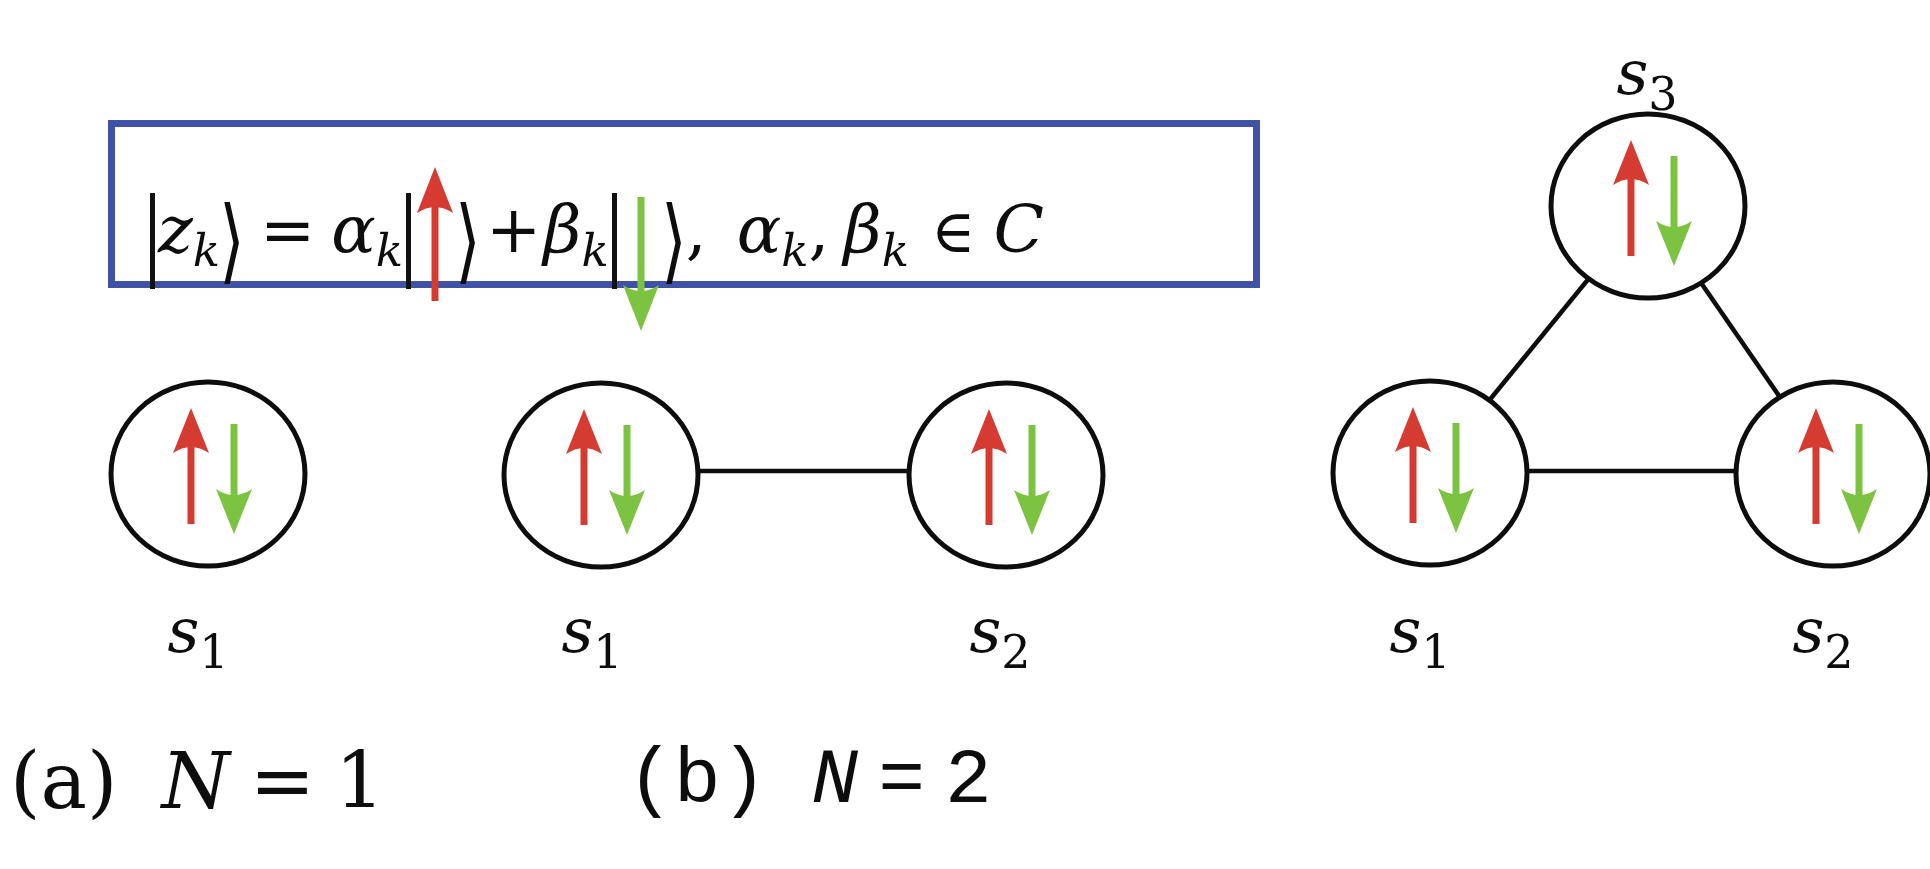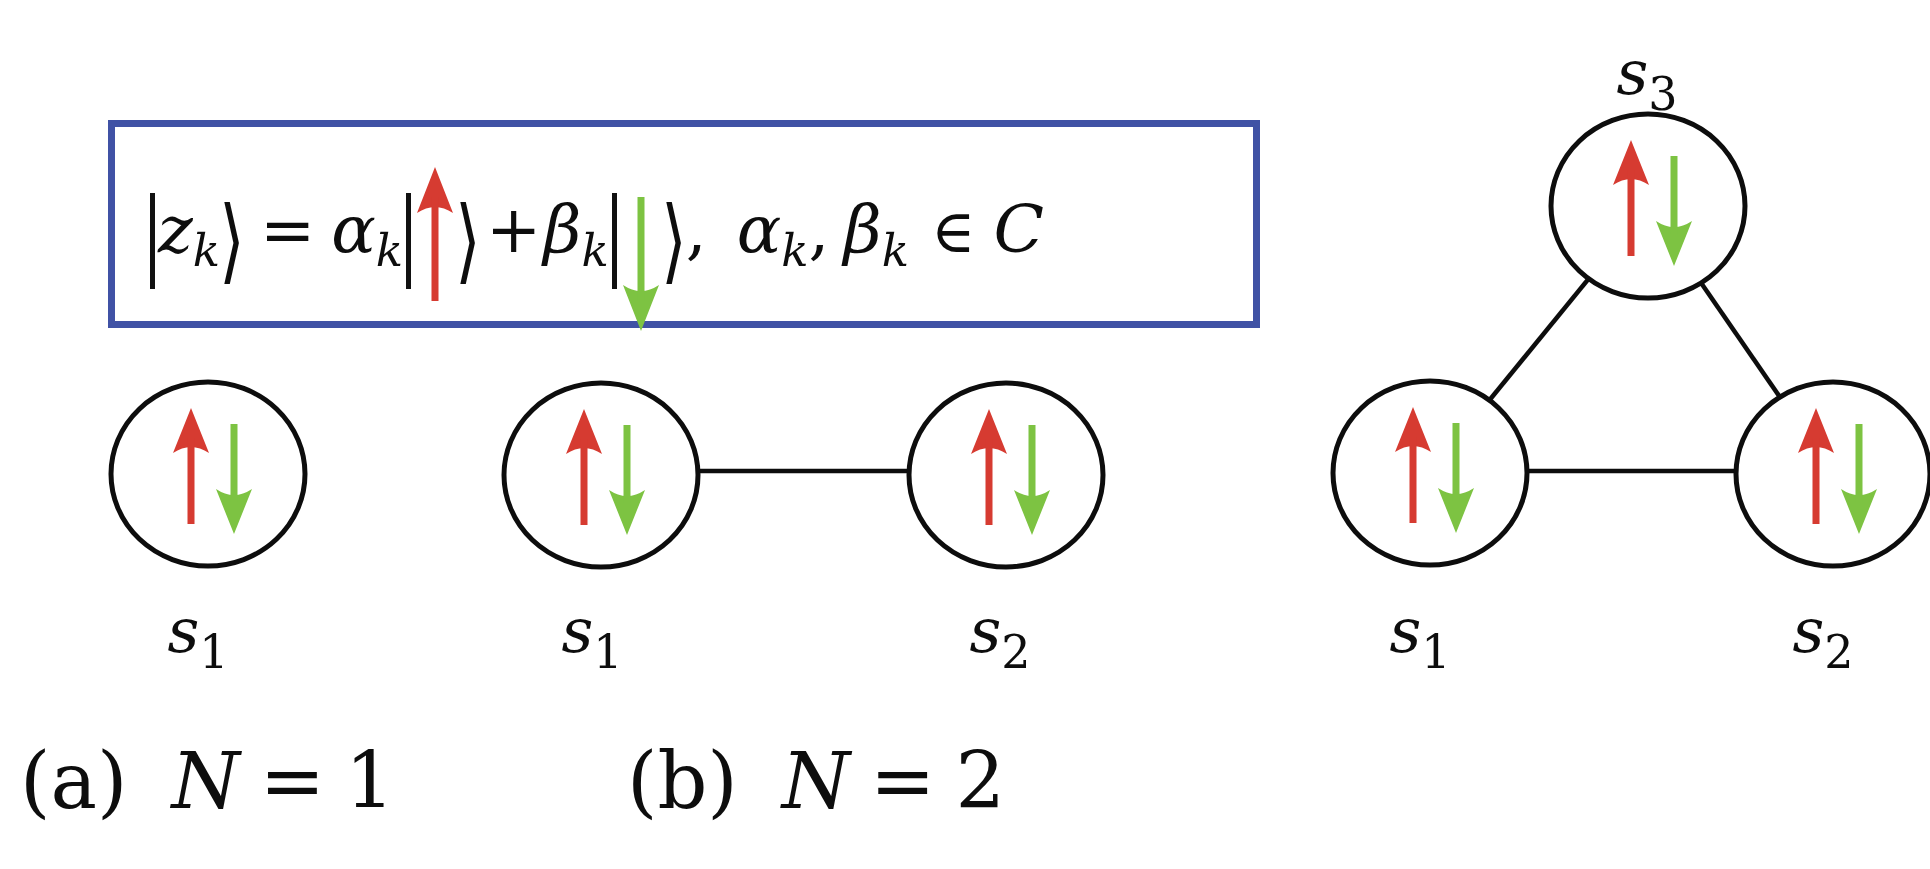--- a/index.html
+++ b/index.html
@@ -4,21 +4,21 @@
 <style>
   html,body { margin:0; padding:0; background:#ffffff; }
   .canvas {
     position:relative; width:1930px; height:869px;
     background:#ffffff; overflow:hidden;
     font-family:"DejaVu Serif","Liberation Serif",serif;
     color:#0d0d0d;
   }
   
   .formula-box {
-    position:absolute; left:108px; top:120px; width:1152px; height:208px;
+    position:absolute; left:108px; top:120px; width:1152px; height:168px;
     border:7px solid #4052a5; box-sizing:border-box; background:#ffffff;
     white-space:nowrap; padding:50px 0 0 32px; line-height:1;
   }
   .f  { font-size:66px; }
   .it { font-style:italic; }
   .rm { font-style:normal; }
   sub.f-sub { font-size:45px; line-height:0; vertical-align:-14px; font-style:italic; }
   .ketbar {
     display:inline-block; width:5px; height:96px; background:#111;
     vertical-align:middle; margin:0 3px; transform:translateY(-6px);
@@ -110,22 +110,22 @@
   <span class="node-label" style="left:592px;  top:600px;"><span>s</span><sub>1</sub></span>
 
   <span class="node-label" style="left:1000px; top:600px;"><span>s</span><sub>2</sub></span>
 
   <span class="node-label" style="left:1420px; top:600px;"><span>s</span><sub>1</sub></span>
 
   <span class="node-label" style="left:1823px; top:600px;"><span>s</span><sub>2</sub></span>
 
   <span class="node-label" style="left:1647px; top:42px;"><span>s</span><sub>3</sub></span>
 
-  <div class="caption" style="left:20px; top:742px;">
+  <div class="caption" style="left:10px; top:742px;">
     <span class="idx">(a)</span><span class="var">N</span><span class="ceq">=</span><span class="val">1</span>
   </div>
 
-  <div class="caption" style="left:627px; top:742px;">
+  <div class="caption" style="left:627px; top:742px;font-family:Liberation Mono, monospace;">
     <span class="idx">(b)</span><span class="var">N</span><span class="ceq">=</span><span class="val">2</span>
   </div>
 
 
 </div>
 
 </body></html>

